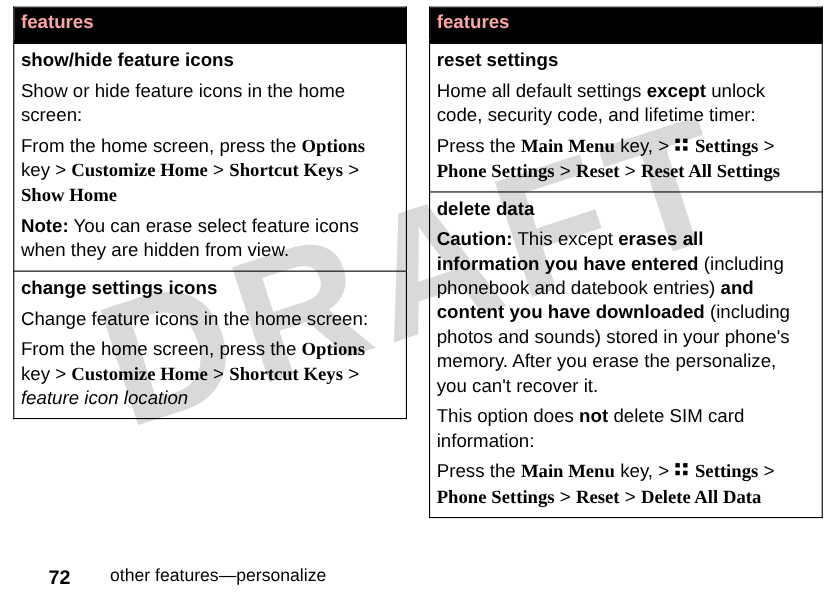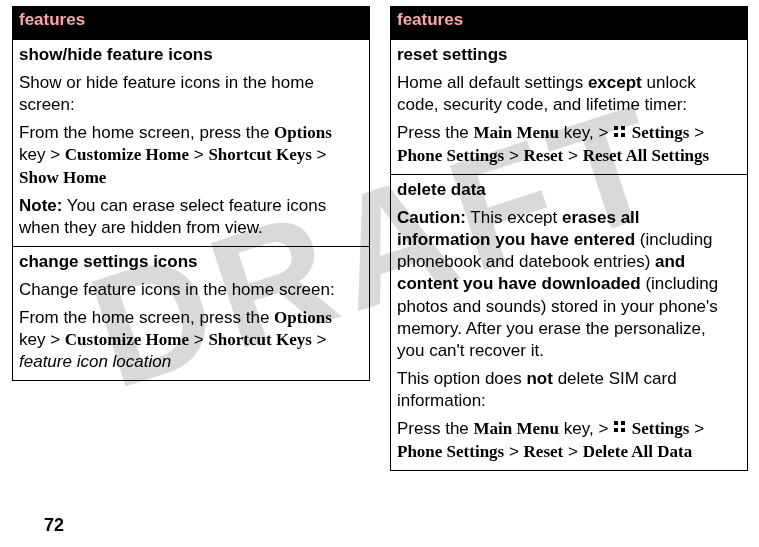--- a/index.html
+++ b/index.html
@@ -149,13 +149,14 @@
       </td>
           </tr>
     </tbody>
       </table>
   </div>
 
 </div>
 
 <div class="footer">
   <span class="pagenum">72</span>
+  <span class="footertext">other features—personalize</span>
 </div>
 
 </body></html>

